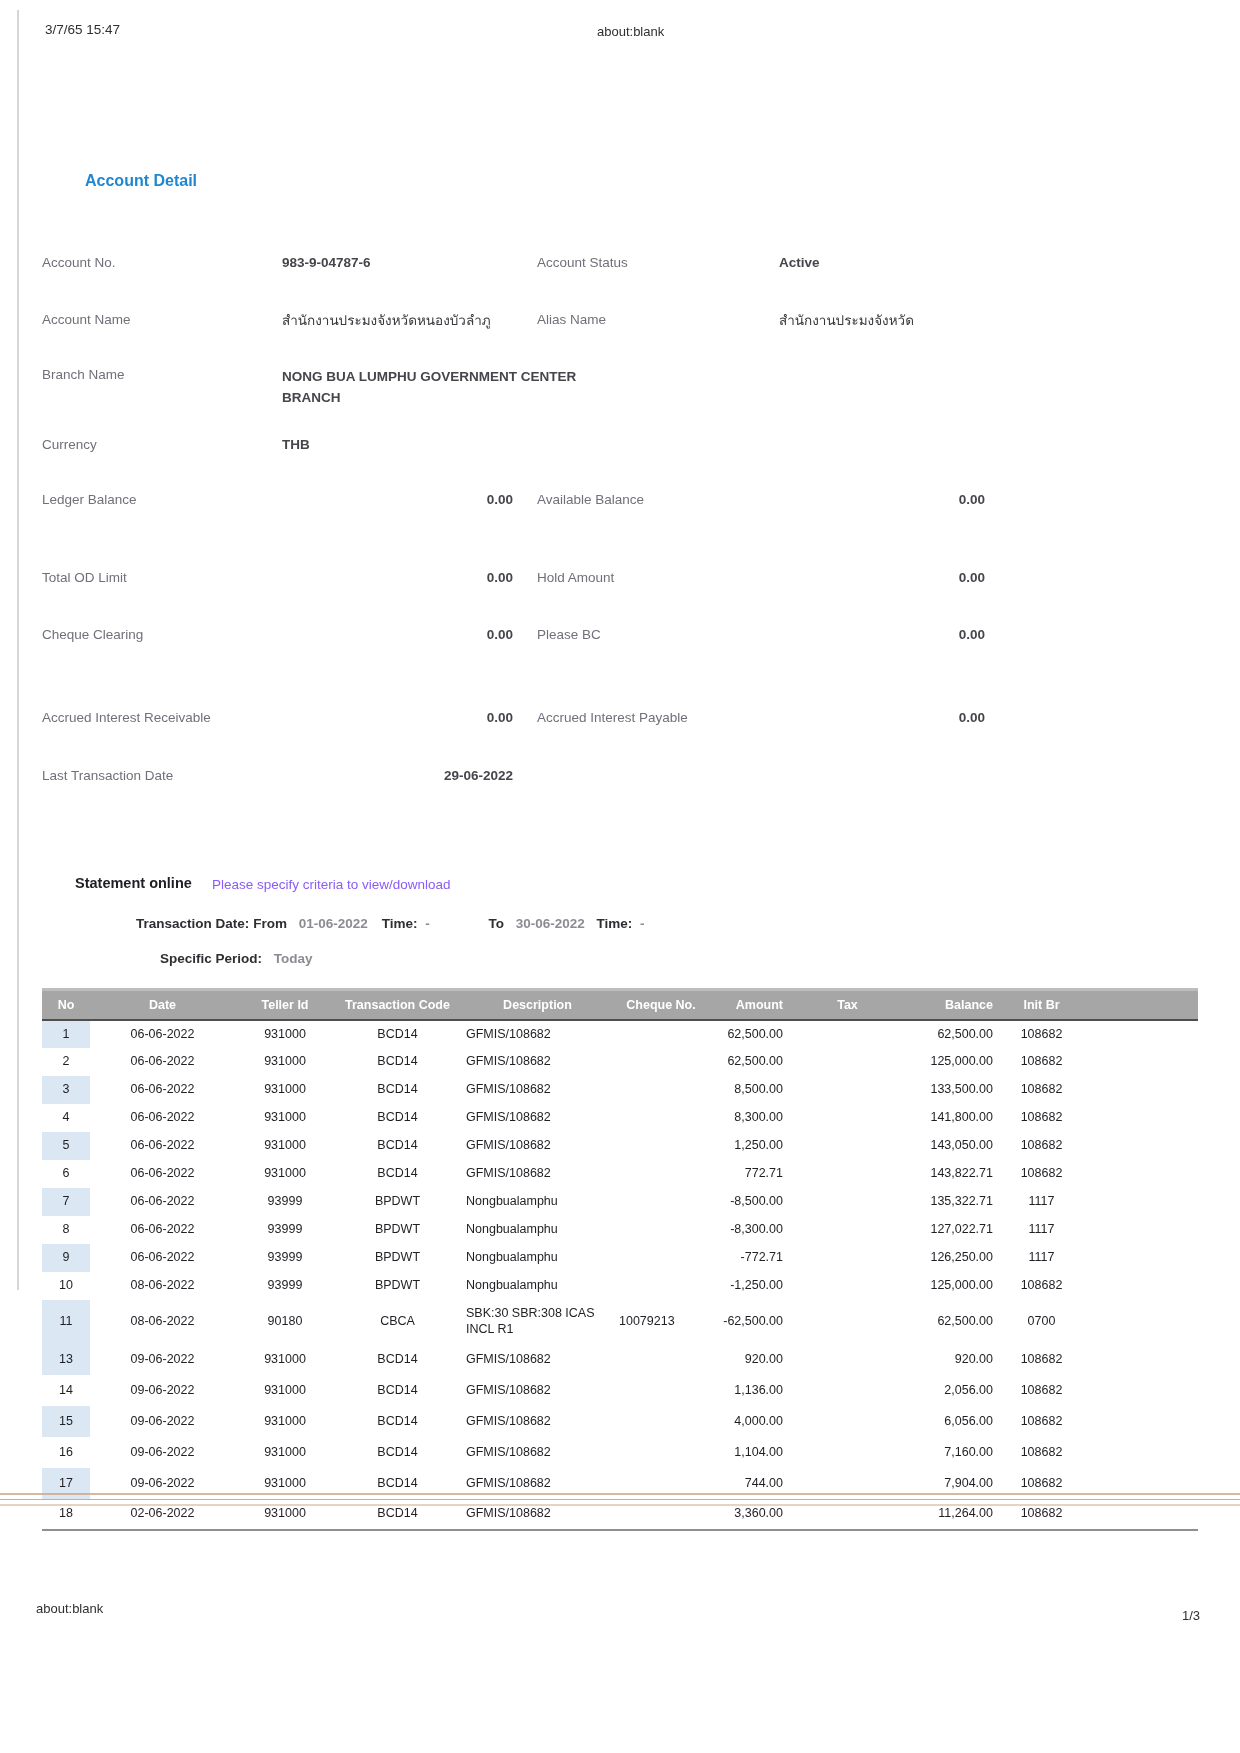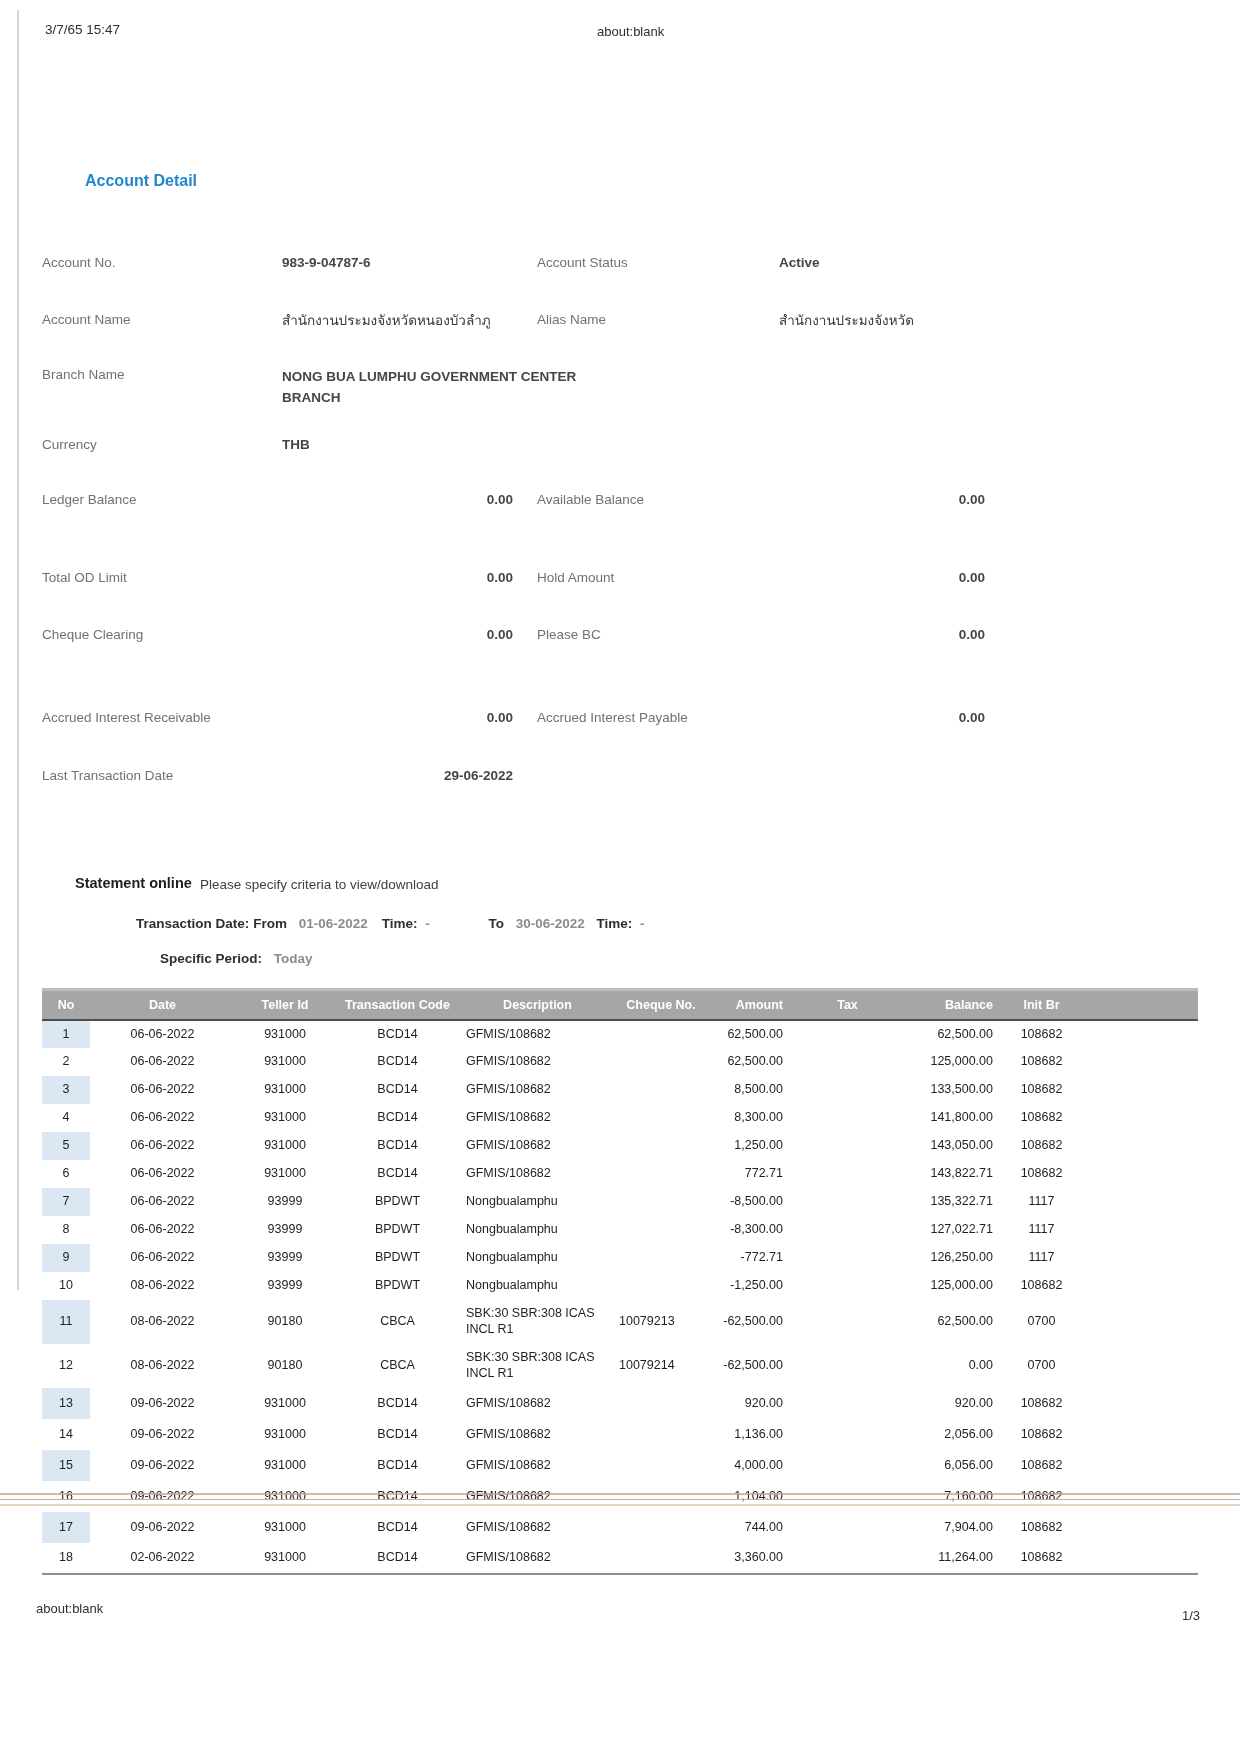--- a/index.html
+++ b/index.html
@@ -23,21 +23,21 @@
   .val-l{position:absolute;left:282px;font-size:13.5px;font-weight:bold;color:#45454c;}
   .amt-l{position:absolute;left:400px;width:113px;text-align:right;font-size:13.5px;font-weight:bold;color:#45454c;}
   .lbl-r{position:absolute;left:537px;width:200px;text-align:left;font-size:13.5px;color:#70707a;}
   .val-r{position:absolute;left:755px;font-size:13.5px;font-weight:bold;color:#45454c;margin-left:24px;}
   .amt-r{position:absolute;left:868px;width:117px;text-align:right;font-size:13.5px;font-weight:bold;color:#45454c;}
   .val-th{font-weight:normal;color:#38383e;}
   .wrapval{width:320px;line-height:1.55;}
 
   
   .stmt-title{position:absolute;left:75px;top:875px;font-size:14.5px;font-weight:bold;color:#1f1f24;}
-  .stmt-sub{position:absolute;left:200px;top:877px;font-size:13.5px;color:#404040;}
+  .stmt-sub{position:absolute;left:212px;top:877px;font-size:13.5px;color:#8b5cf6;}
   .crit{position:absolute;font-size:13.5px;white-space:nowrap;}
   .crit .k{font-weight:600;color:#2e2e33;}
   .crit .v{font-weight:bold;color:#8b8b93;}
   .crit-row1{left:136px;top:916px;}
   .crit-row2{left:160px;top:951px;}
   .ml4{margin-left:4px}.ml8{margin-left:8px}.ml10{margin-left:10px}.ml55{margin-left:55px}
 
   
   .tblwrap{position:absolute;left:42px;top:988px;width:1156px;}
   table{border-collapse:collapse;table-layout:fixed;width:1156px;}
@@ -305,33 +305,20 @@
             <td class="c2">90180</td>
             <td class="c3">CBCA</td>
             <td class="c4">SBK:30 SBR:308 ICAS INCL R1</td>
             <td class="c5">10079213</td>
             <td class="c6">-62,500.00</td>
             <td class="c7"></td>
             <td class="c8">62,500.00</td>
             <td class="c9">0700</td>
             <td></td>
           </tr>
-          <tr class="tall">
-            <td class="c0">12</td>
-            <td class="c1">08-06-2022</td>
-            <td class="c2">90180</td>
-            <td class="c3">CBCA</td>
-            <td class="c4">SBK:30 SBR:308 ICAS INCL R1</td>
-            <td class="c5">10079214</td>
-            <td class="c6">-62,500.00</td>
-            <td class="c7"></td>
-            <td class="c8">0.00</td>
-            <td class="c9">0700</td>
-            <td></td>
-          </tr>
           <tr class="mid">
             <td class="c0 shade">13</td>
             <td class="c1">09-06-2022</td>
             <td class="c2">931000</td>
             <td class="c3">BCD14</td>
             <td class="c4">GFMIS/108682</td>
             <td class="c5"></td>
             <td class="c6">920.00</td>
             <td class="c7"></td>
             <td class="c8">920.00</td>

